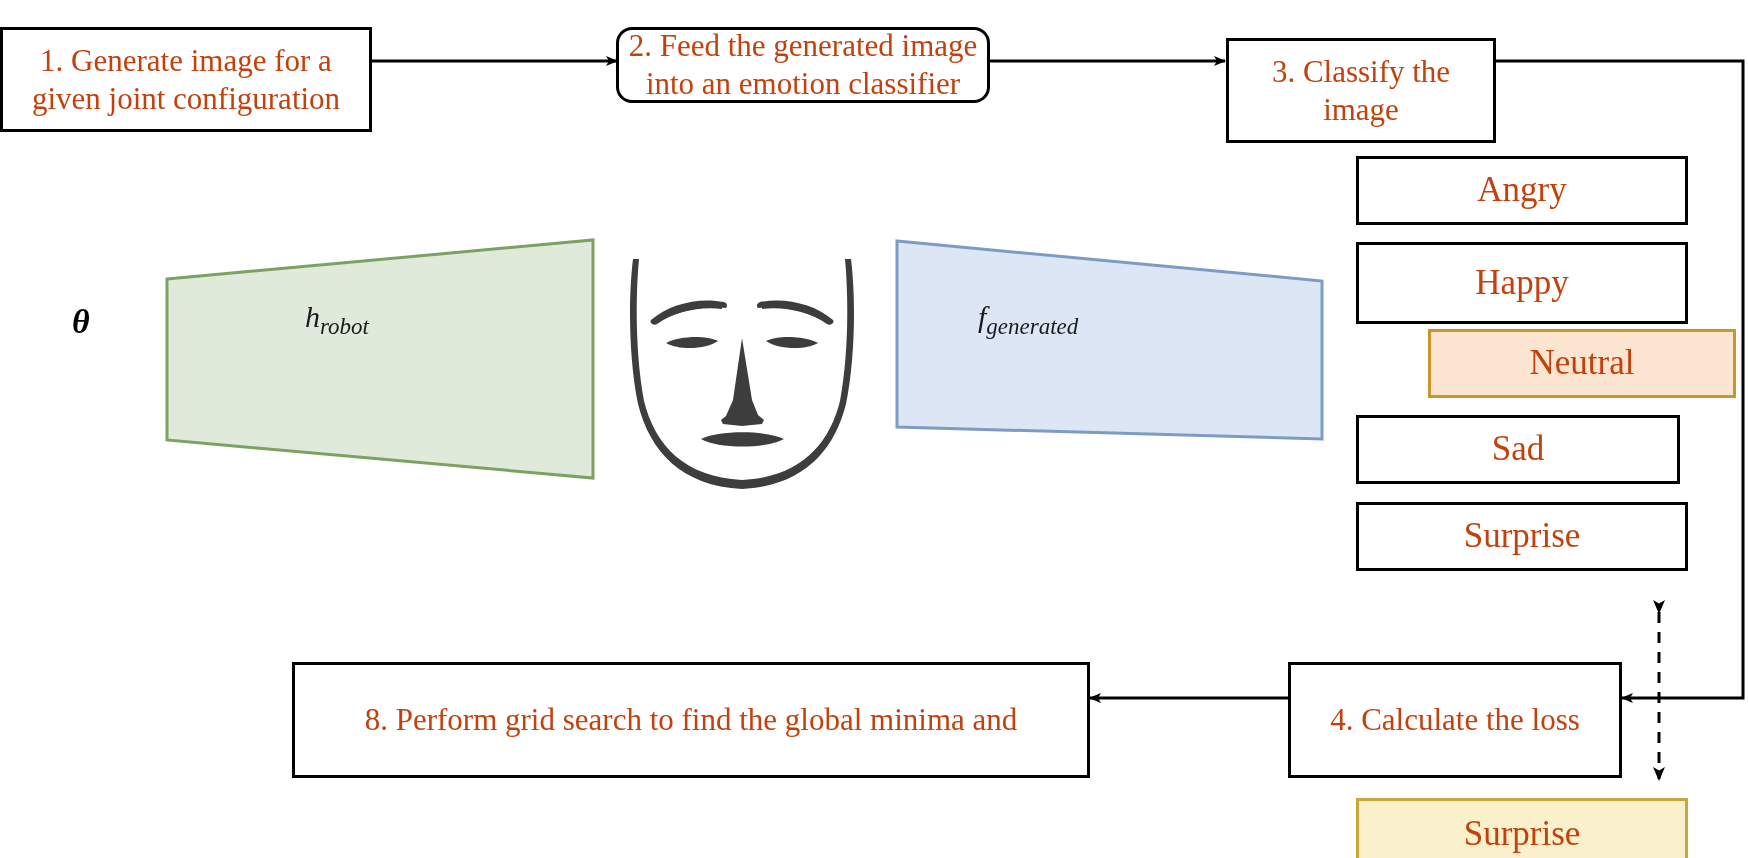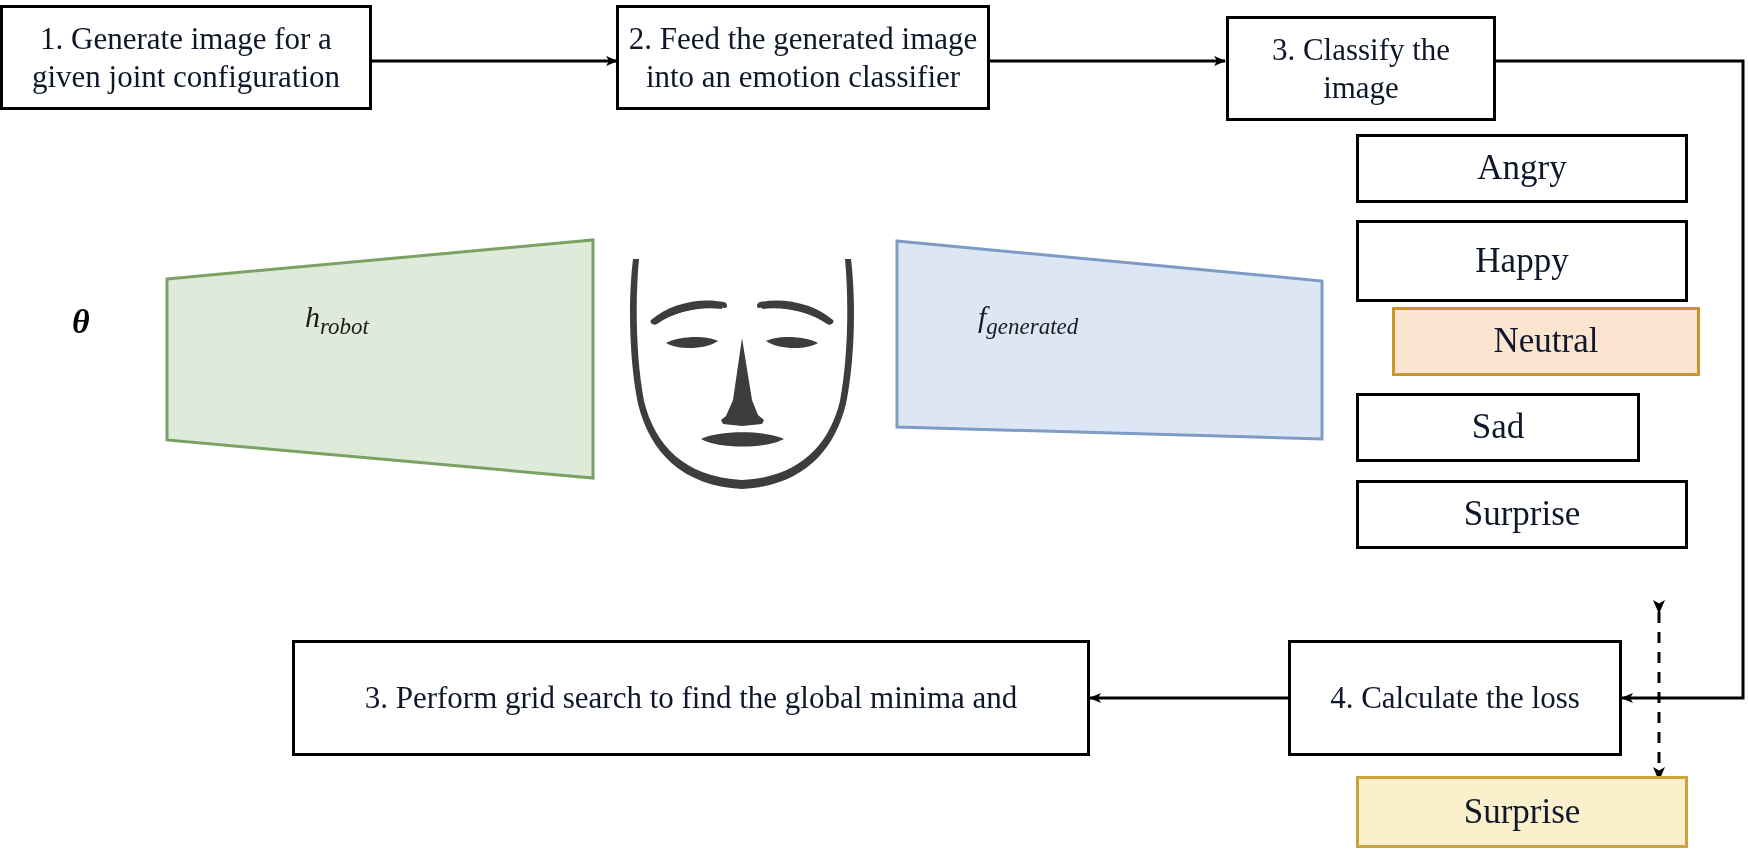--- a/index.html
+++ b/index.html
@@ -20,22 +20,23 @@
     position: absolute;
     box-sizing: border-box;
     border: 3px solid #000000;
     background: #ffffff;
     display: flex;
     align-items: center;
     justify-content: center;
     text-align: center;
     line-height: 1.22;
     font-size: 31px;
-    color: #0f172a;
+    color: #c2410c;
     padding: 2px 8px;
+    margin-top: 22px;
   }
   .step-box { font-size: 31px; }
   .emotion-box {
     font-size: 35px;
     border-width: 3px;
   }
   .emotion-box.highlight-neutral {
     background: #fbe5d0;
     border-color: #c8962a;
   }
@@ -128,59 +129,59 @@
                L764,420 L758,415 L752,400 Z"></path>
 
       <path d="M701,439 C718,430 766,430 784,439 C766,449 718,449 701,439 Z"></path>
     </g>
   </svg>
 
   <div class="box step-box" style="left:0px; top:5px; width:372px; height:105px;">
     <span>1. Generate  image for a given joint configuration</span>
   </div>
 
-  <div class="box step-box" style="left:616px; top:5px; width:374px; height:105px;">
+  <div class="box step-box" style="left:616px; top:5px; width:374px; height:76px;border-radius:16px;">
     <span>2. Feed the generated image into an emotion classifier</span>
   </div>
 
   <div class="box step-box" style="left:1226px; top:16px; width:270px; height:105px;">
     <span>3. Classify the image</span>
   </div>
 
   <div class="box step-box" style="left:1288px; top:640px; width:334px; height:116px;">
     <span>4. Calculate the loss</span>
   </div>
 
   <div class="box step-box" style="left:292px; top:640px; width:798px; height:116px;">
     <span>
-      <span>3. Perform grid search to find the global minima and</span>
+      <span>8. Perform grid search to find the global minima and</span>
     </span>
   </div>
 
   <div class="theta-label" style="left:72px; top:303px;">
     <span>θ</span>
   </div>
 
   <div class="trapezoid-label" style="left:305px; top:300px;"><span>h</span><span class="sub">robot</span></div>
 
   <div class="trapezoid-label" style="left:978px; top:300px;"><span>f</span><span class="sub">generated</span></div>
 
   <div class="box emotion-box" style="left:1356px; top:134px; width:332px; height:69px;">
     <span>Angry</span>
   </div>
 
   <div class="box emotion-box" style="left:1356px; top:220px; width:332px; height:82px;">
     <span>Happy</span>
   </div>
 
-  <div class="box emotion-box highlight-neutral" style="left:1392px; top:307px; width:308px; height:69px;">
+  <div class="box emotion-box highlight-neutral" style="left:1428px; top:307px; width:308px; height:69px;">
     <span>Neutral</span>
   </div>
 
-  <div class="box emotion-box" style="left:1356px; top:393px; width:284px; height:69px;">
+  <div class="box emotion-box" style="left:1356px; top:393px; width:324px; height:69px;">
     <span>Sad</span>
   </div>
 
   <div class="box emotion-box" style="left:1356px; top:480px; width:332px; height:69px;">
     <span>Surprise</span>
   </div>
 
   <div class="box emotion-box highlight-surprise" style="left:1356px; top:776px; width:332px; height:72px;">
     <span>Surprise</span>
   </div>

